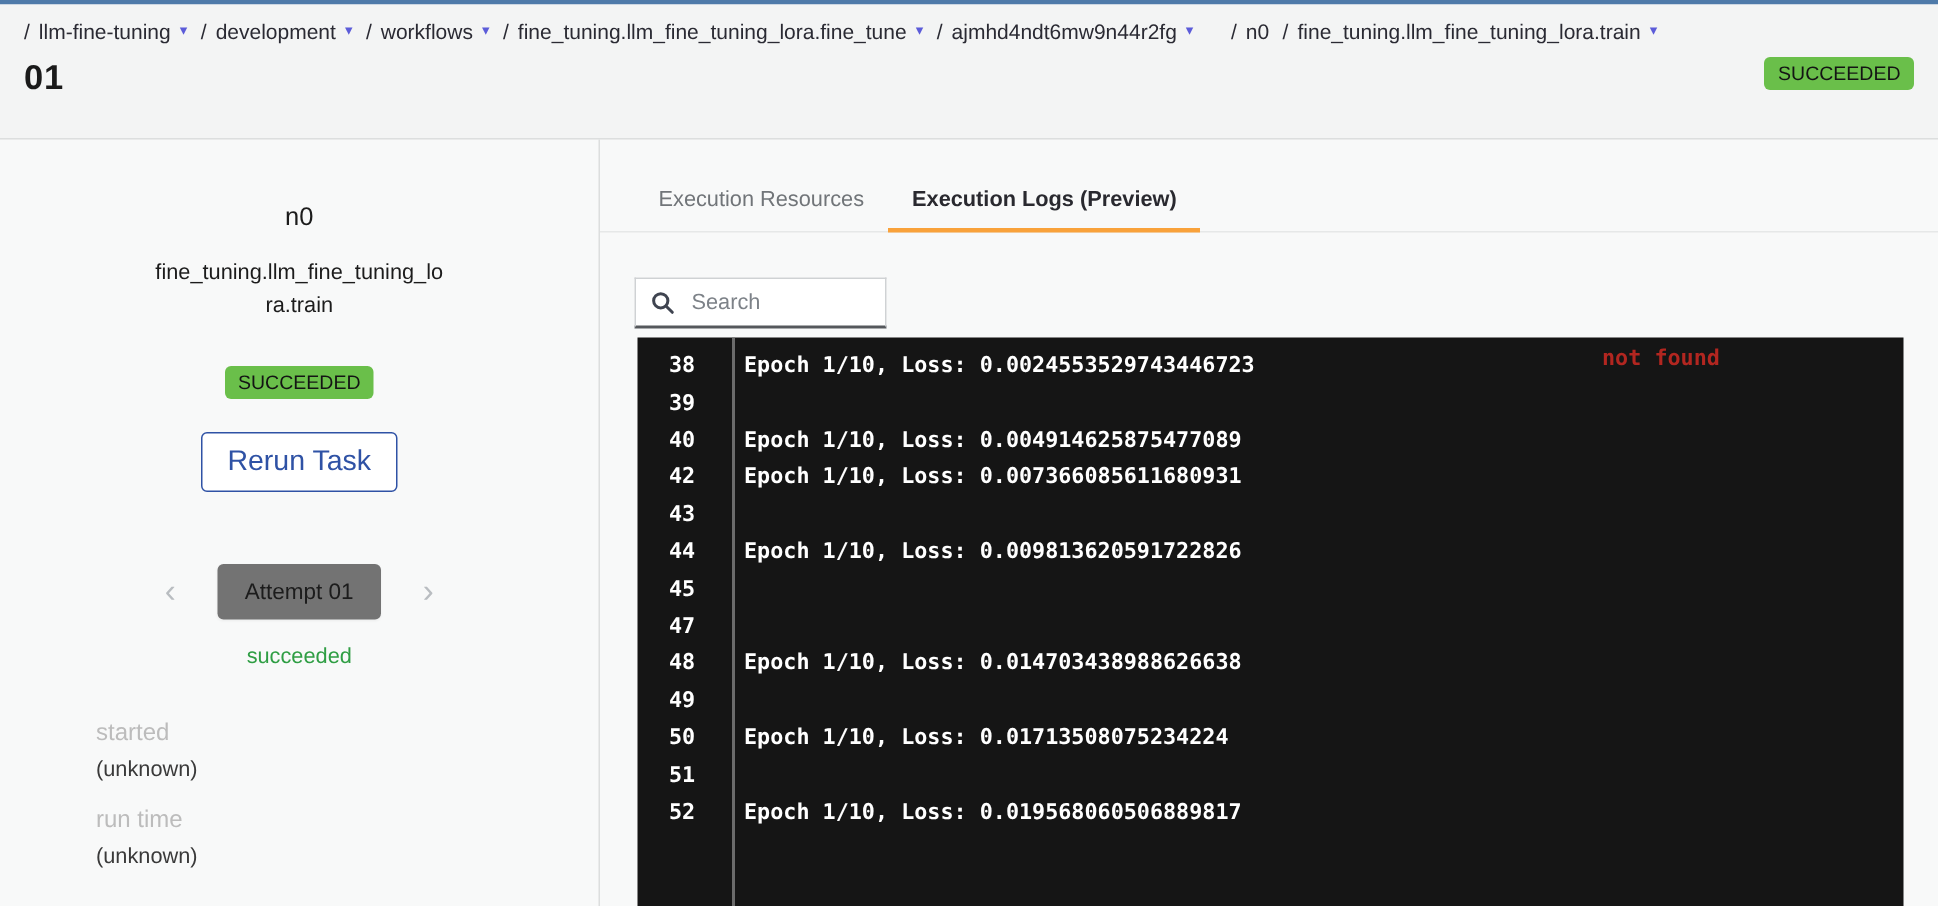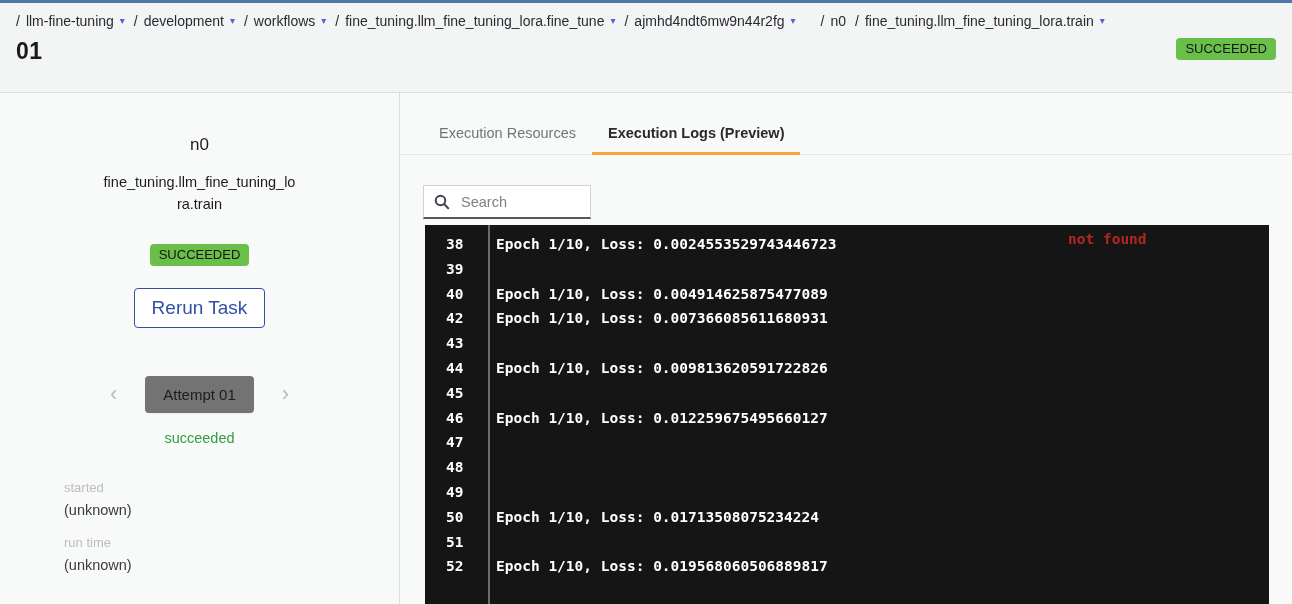--- a/index.html
+++ b/index.html
@@ -49,21 +49,21 @@
     padding:8px 17px;cursor:pointer;
   }
   .attempt-nav{display:flex;align-items:center;justify-content:center;gap:24px;margin-bottom:17px;}
   .chev{background:none;border:none;color:#b9bdc1;font-size:22px;line-height:1;cursor:pointer;padding:0 4px;font-family:inherit;}
   .attempt-chip{
     background:#737373;border-radius:4px;padding:10px 18px;font-size:15px;color:#1c1c1c;
     box-shadow:0 1px 2px rgba(0,0,0,.05);cursor:pointer;
   }
   .attempt-status{color:var(--succeeded-text-green);font-size:14.5px;margin-bottom:34px;}
   .fields{text-align:left;padding-left:64px;}
-  .field-label{font-size:13px;color:#bcbcbc;margin-bottom:7px;}
+  .field-label{font-size:16px;color:#bcbcbc;margin-bottom:7px;}
   .field-value{font-size:14.5px;color:#3a3a3a;margin-bottom:17px;}
 
   
   .main{flex:1;display:flex;flex-direction:column;padding-top:20px;min-width:0;}
   .tabs{display:flex;padding-left:23px;border-bottom:1px solid #e6e8e8;flex:none;}
   .tab{padding:12px 16px 13px;font-size:14.5px;color:#717579;position:relative;cursor:pointer;white-space:nowrap;}
   .tab.active{color:#29292f;font-weight:600;}
   .tab.active::after{content:"";position:absolute;left:0;right:0;bottom:-1px;height:3px;background:var(--tab-accent-amber);}
   .searchbox{
     flex:none;margin:30px 0 6px 23px;width:168px;height:34px;background:#fff;
@@ -221,32 +221,29 @@
             <div class="log-row">
               <span class="log-num">44</span>
               <span class="log-text">Epoch 1/10, Loss: 0.009813620591722826</span>
             </div>
 
             <div class="log-row">
               <span class="log-num">45</span>
               <span class="log-text"></span>
             </div>
 
-            <div class="log-row">
-              <span class="log-num">46</span>
-              <span class="log-text">Epoch 1/10, Loss: 0.012259675495660127</span>
-            </div>
 
             <div class="log-row">
               <span class="log-num">47</span>
               <span class="log-text"></span>
             </div>
 
             <div class="log-row">
               <span class="log-num">48</span>
+              <span class="log-text">Epoch 1/10, Loss: 0.014703438988626638</span>
             </div>
 
             <div class="log-row">
               <span class="log-num">49</span>
               <span class="log-text"></span>
             </div>
 
             <div class="log-row">
               <span class="log-num">50</span>
               <span class="log-text">Epoch 1/10, Loss: 0.01713508075234224</span>

